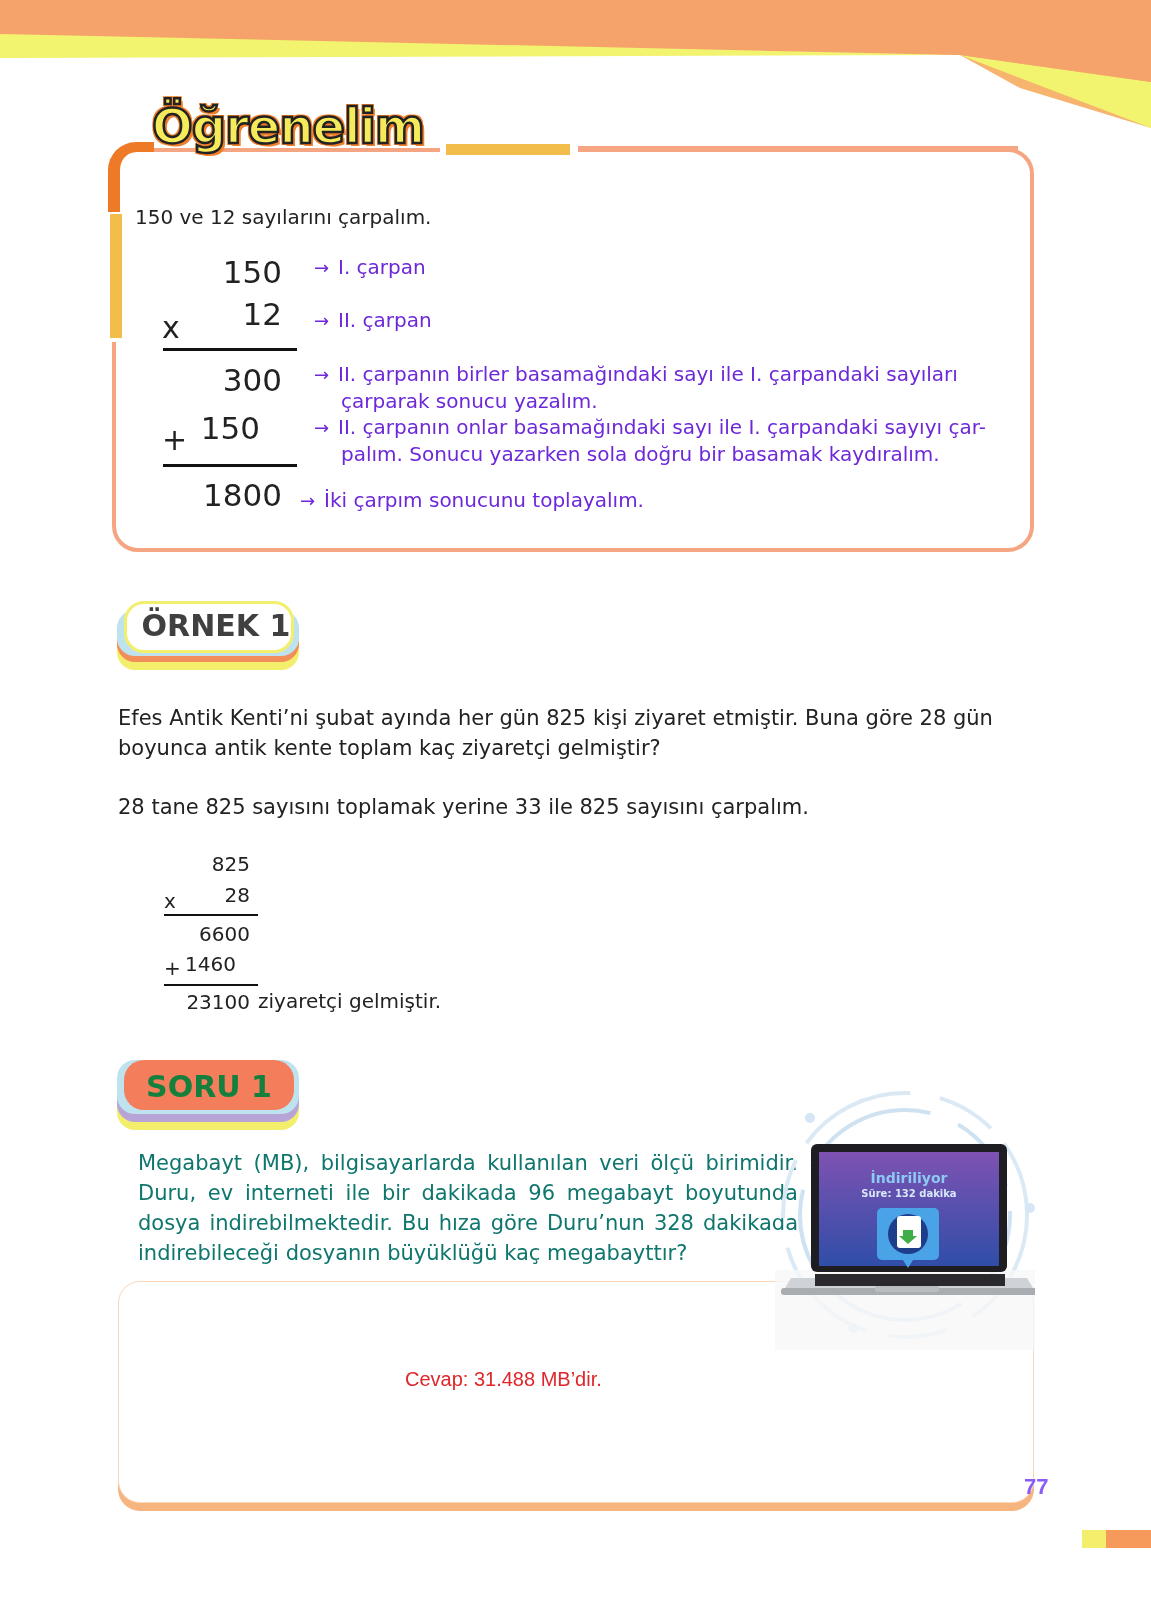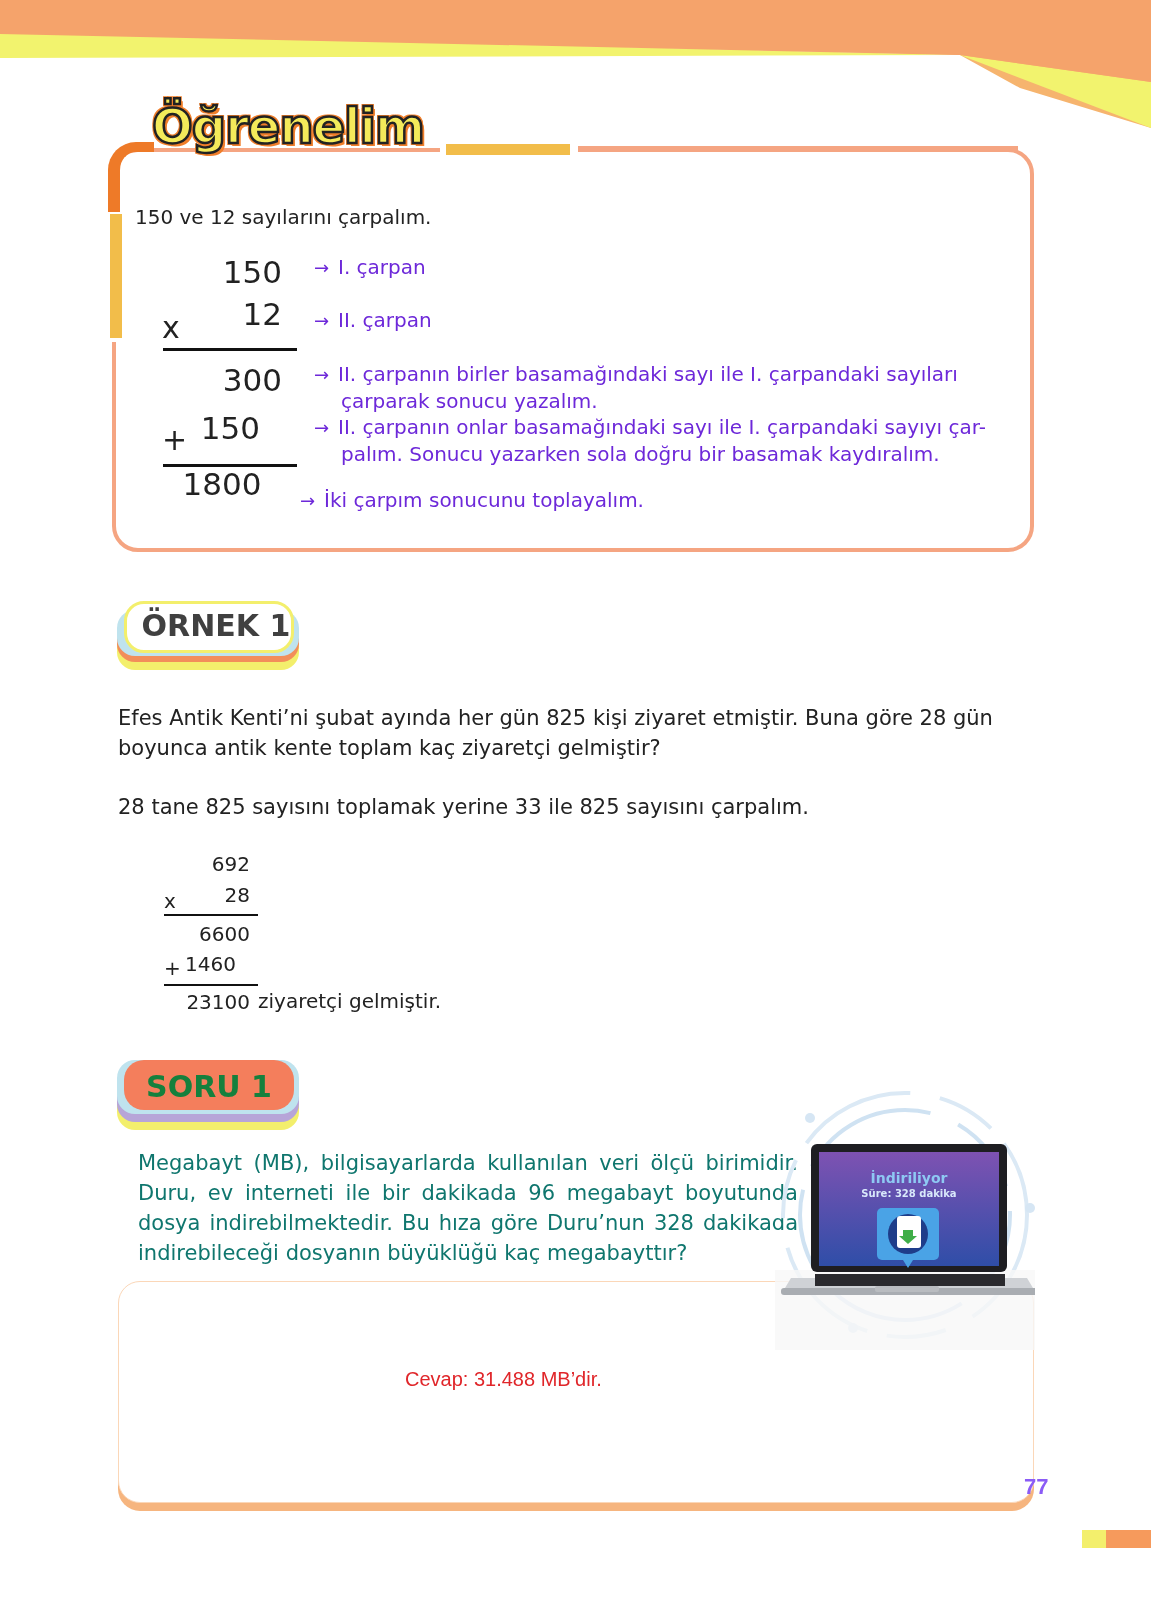--- a/index.html
+++ b/index.html
@@ -67,21 +67,21 @@
 <div class="intro">150 ve 12 sayılarını çarpalım.</div>
 
 <div class="num" style="left:162px;top:254px;">150</div>
 <div class="op" style="left:162px;top:310px;">x</div>
 <div class="num" style="left:162px;top:296px;">12</div>
 <div class="rule" style="left:163px;top:348px;width:134px;"></div>
 <div class="num" style="left:162px;top:362px;">300</div>
 <div class="op" style="left:162px;top:422px;">+</div>
 <div class="num" style="left:140px;top:410px;">150</div>
 <div class="rule" style="left:163px;top:464px;width:134px;"></div>
-<div class="num" style="left:162px;top:466px;text-align:center;">1800</div>
+<div class="num" style="left:162px;top:477px;">1800</div>
 
 <div class="step" style="left:314px;top:254px;">
   <span class="arrow">→</span><span>I. çarpan</span>
 </div>
 <div class="step" style="left:314px;top:307px;">
   <span class="arrow">→</span><span>II. çarpan</span>
 </div>
 <div class="step" style="left:314px;top:361px;width:710px;">
   <span class="arrow">→</span><span>II. çarpanın birler basamağındaki sayı ile I. çarpandaki sayıları</span>
   <span class="indent">çarparak sonucu yazalım.</span>
@@ -99,21 +99,21 @@
 <div class="badge" style="left:117px;top:610px;width:182px;height:46px;background:#bfe3ee;"></div>
 <div class="badge" style="left:124px;top:601px;width:170px;height:52px;background:#fff;border:3px solid #f3ef6c;box-sizing:border-box;border-radius:20px;"></div>
 <div class="badge-label" style="left:124px;top:608px;width:184px;color:#404040;">ÖRNEK 1</div>
 
 <div class="para" style="top:703px;width:920px;">
   <div>Efes Antik Kenti’ni şubat ayında her gün 825 kişi ziyaret etmiştir. Buna göre 28 gün</div>
   <div>boyunca antik kente toplam kaç ziyaretçi gelmiştir?</div>
 </div>
 <div class="para" style="top:792px;">28 tane 825 sayısını toplamak yerine 33 ile 825 sayısını çarpalım.</div>
 
-<div class="small-num" style="left:160px;top:852px;">692</div>
+<div class="small-num" style="left:160px;top:852px;">825</div>
 <div class="small-op" style="left:164px;top:889px;">x</div>
 <div class="small-num" style="left:160px;top:883px;">28</div>
 <div class="rule" style="left:164px;top:914px;width:94px;height:2px;"></div>
 <div class="small-num" style="left:160px;top:922px;">6600</div>
 <div class="small-op" style="left:164px;top:956px;">+</div>
 <div class="small-num" style="left:146px;top:952px;">1460</div>
 <div class="rule" style="left:164px;top:984px;width:94px;height:2px;"></div>
 <div class="small-num" style="left:160px;top:990px;">23100</div>
 <div class="para" style="left:258px;top:986px;font-size:20px;">ziyaretçi gelmiştir.</div>
 
@@ -148,18 +148,18 @@
     <polygon points="128,170 138,170 133,178" fill="#4aa3e6"></polygon>
     <circle cx="133" cy="144" r="20" fill="#1e3d8a"></circle>
     <rect x="122" y="126" width="24" height="32" rx="3" fill="#ffffff"></rect>
     <polygon points="128,140 138,140 138,146 142,146 133,154 124,146 128,146" fill="#3fae48"></polygon>
     <polygon points="16,188 252,188 258,198 10,198" fill="#cfd2d6"></polygon>
     <rect x="6" y="198" width="256" height="7" rx="3" fill="#a9adb2"></rect>
     <rect x="40" y="184" width="190" height="12" fill="#2a2a2e"></rect>
     <rect x="100" y="196" width="64" height="6" rx="2" fill="#b9bcc0"></rect>
   </svg>
   <div class="abs" style="left:44px;top:80px;width:180px;text-align:center;font-weight:bold;font-size:14px;color:#8ec9f3;">İndiriliyor</div>
-  <div class="abs" style="left:44px;top:98px;width:180px;text-align:center;font-weight:bold;font-size:10px;color:#d8e8fb;">Süre: 328 dakika</div>
+  <div class="abs" style="left:44px;top:98px;width:180px;text-align:center;font-weight:bold;font-size:10px;color:#d8e8fb;">Süre: 132 dakika</div>
 </div>
 
 <div class="page-num">77</div>
 <div class="pn-yellow"></div>
 <div class="pn-orange"></div>
 
 </body></html>

